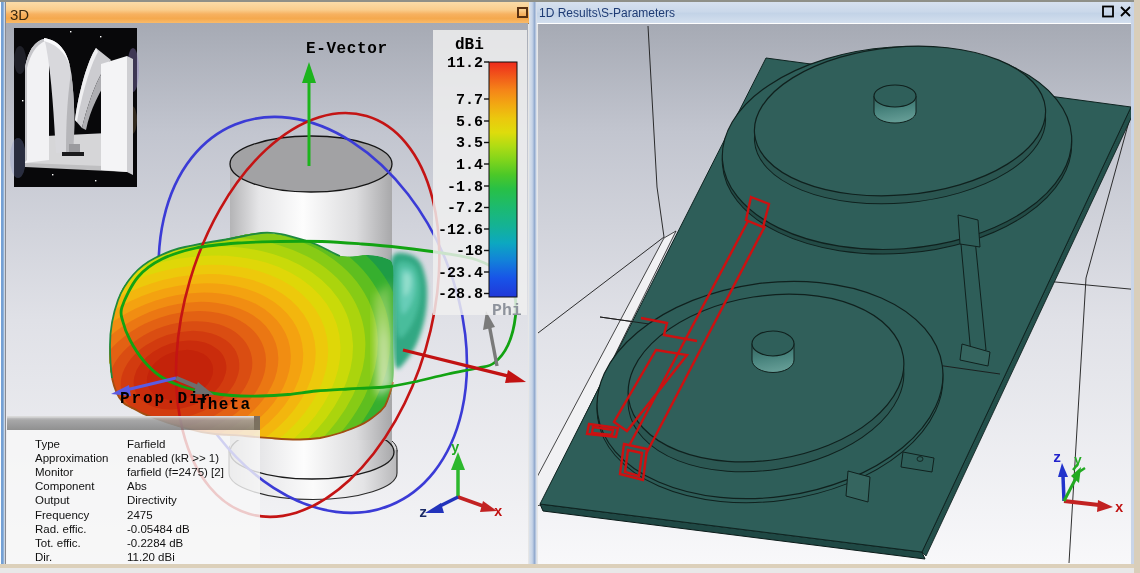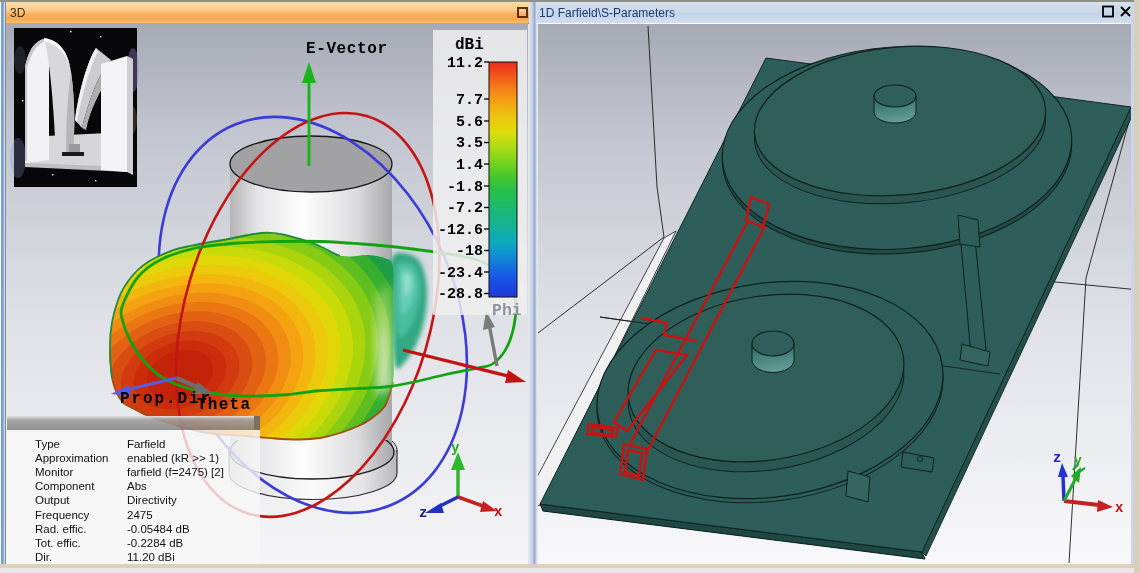--- a/index.html
+++ b/index.html
@@ -8,32 +8,32 @@
   .abs{position:absolute;}
 </style>
 </head>
 <body>
 
 <div class="abs" style="left:0;top:0;width:1140px;height:2px;background:#8F9088;"></div>
 
 <div class="abs" style="left:2px;top:2px;width:527px;height:21px;
   background:linear-gradient(#FBDCA8 0%,#FACD8C 38%,#F7B160 58%,#F5A94E 78%,#F9BA68 100%);
   border-bottom:1px solid #B08040;"></div>
-<div class="abs" style="left:10px;top:6px;font-size:12px;color:#3A2A10;">3D</div>
+<div class="abs" style="left:10px;top:6px;font-size:15px;color:#3A2A10;">3D</div>
 
 <div class="abs" style="left:517px;top:7px;width:7px;height:7px;border:2px solid #5A3010;"></div>
 
 <div class="abs" style="left:0;top:2px;width:6px;height:566px;background:linear-gradient(90deg,#FDFDFD 0%,#FDFDFD 16%,#74A0D4 20%,#74A0D4 55%,#CAD6E4 65%,#CAD6E4 82%,#8A8A90 86%,#8A8A90 100%);"></div>
 
 <div class="abs" style="left:529px;top:2px;width:8px;height:566px;background:linear-gradient(90deg,#DCE2EA 0%,#C6D4E8 40%,#92AACE 70%,#E8ECF2 100%);"></div>
 
 <div class="abs" style="left:537px;top:2px;width:596px;height:21px;
   background:linear-gradient(#D7E1EF 0%,#CAD8EA 45%,#C3D3E7 55%,#D3DFEE 100%);
   border-bottom:1px solid #FFFFFF;"></div>
-<div class="abs" style="left:539px;top:6px;font-size:12px;color:#1E3B74;">1D Farfield\S-Parameters</div>
+<div class="abs" style="left:539px;top:6px;font-size:12px;color:#1E3B74;">1D Results\S-Parameters</div>
 
 <svg class="abs" style="left:1100px;top:4px;" width="34" height="16" viewBox="0 0 34 16">
  <rect x="3" y="2.5" width="10" height="10" fill="none" stroke="#000" stroke-width="1.8"></rect>
  <path d="M21,3 L30,12 M30,3 L21,12" stroke="#000" stroke-width="1.8" fill="none"></path>
 </svg>
 
 <div class="abs" style="left:1131px;top:2px;width:3px;height:566px;background:#C9D5E8;"></div>
 <div class="abs" style="left:1134px;top:0px;width:6px;height:573px;background:#D9CEBA;"></div>
 
 <div class="abs" style="left:0;top:564px;width:1134px;height:4px;background:#DCD0BA;"></div>

